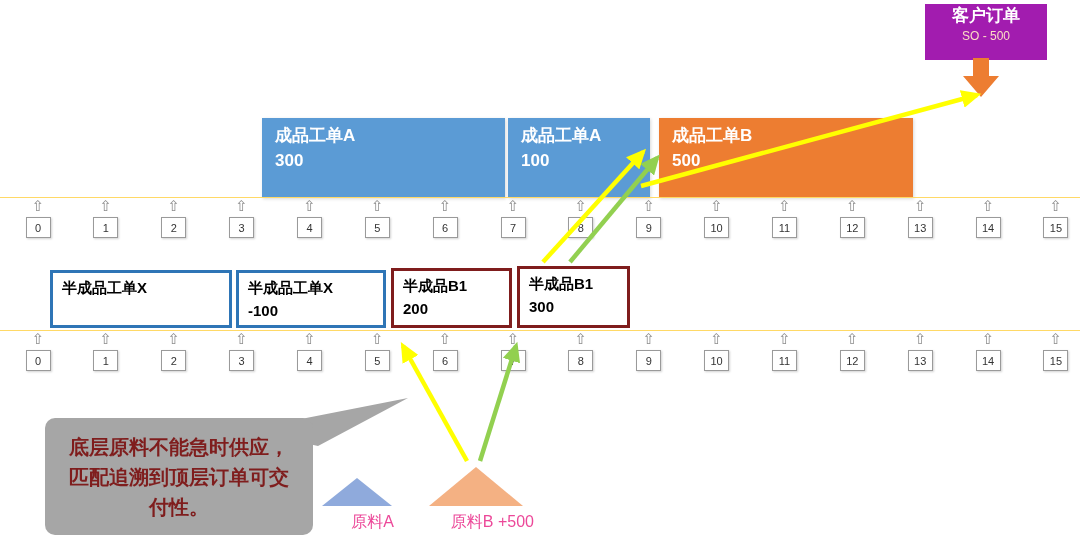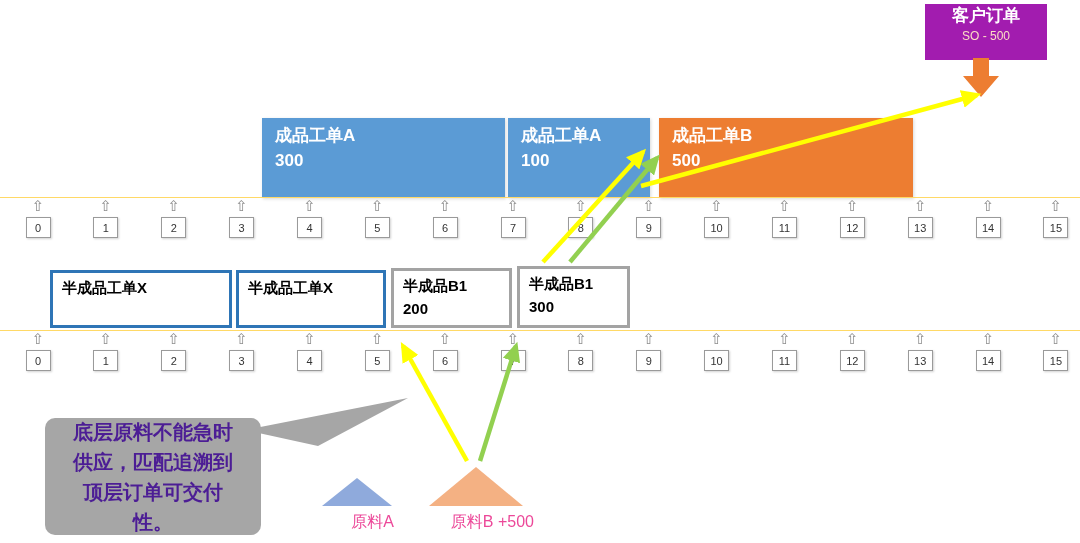--- a/index.html
+++ b/index.html
@@ -17,29 +17,29 @@
               box-shadow:1px 1px 2px rgba(0,0,0,.18); }
 
   .bar { position:absolute; top:118px; height:80px; color:#fff; font-weight:bold; font-size:17px;
          padding:6px 13px; line-height:1.45; box-shadow:1px 1px 3px rgba(0,0,0,.15); }
   .bar.blue   { background:#5B9BD5; }
   .bar.orange { background:#ED7D31; }
 
   .sbox { position:absolute; background:#fff; font-weight:bold; font-size:15px; color:#000;
           padding:4px 9px; line-height:1.5; }
   .sbox.blue   { border:3px solid #2E75B6; }
-  .sbox.orange { border:3px solid #a3a3a3; }
+  .sbox.orange { border:3px solid #7f1d1d; }
 
   .customer { position:absolute; left:925px; top:4px; width:122px; height:56px; background:#a21caf;
               color:#fff; text-align:center; }
   .customer .t { font-size:17px; font-weight:bold; }
   .customer .s { font-size:12px; color:#FBDCC4; margin-top:2px; }
 
-  .callout { position:absolute; left:45px; top:418px; width:216px; height:117px; background:#A6A6A6;
-             border-radius:10px; color:#4c1d95; font-weight:bold; font-size:20px; line-height:1.5;
+  .callout { position:absolute; left:45px; top:418px; width:268px; height:117px; background:#A6A6A6;
+             border-radius:10px; color:#7f1d1d; font-weight:bold; font-size:20px; line-height:1.5;
              text-align:center; display:flex; align-items:center; justify-content:center;
              padding:6px 24px; z-index:3; }
 
   .mat-label { position:absolute; top:512px; font-size:16px; color:#ec4899; text-align:right; }
   .mat-label.a { left:320px; width:74px; }
   .mat-label.b { left:418px; width:116px; }
 
   svg.base    { position:absolute; left:0; top:0; z-index:2; pointer-events:none; }
   svg.overlay { position:absolute; left:0; top:0; z-index:6; pointer-events:none; }
 </style>
@@ -139,20 +139,21 @@
       <span class="up-arrow">⇧</span>
       <span class="tick-box">15</span>
     </div>
     </div>
 
   <div class="sbox blue" style="left:50px;top:270px;width:182px;height:58px;">
     <div>半成品工单X</div>
   </div>
   <div class="sbox blue" style="left:236px;top:270px;width:150px;height:58px;">
     <div>半成品工单X</div>
+    <div>-100</div>
   </div>
   <div class="sbox orange" style="left:391px;top:268px;width:121px;height:60px;">
     <div>半成品B1</div>
     <div>200</div>
   </div>
   <div class="sbox orange" style="left:517px;top:266px;width:113px;height:62px;">
     <div>半成品B1</div>
     <div>300</div>
   </div>
 

